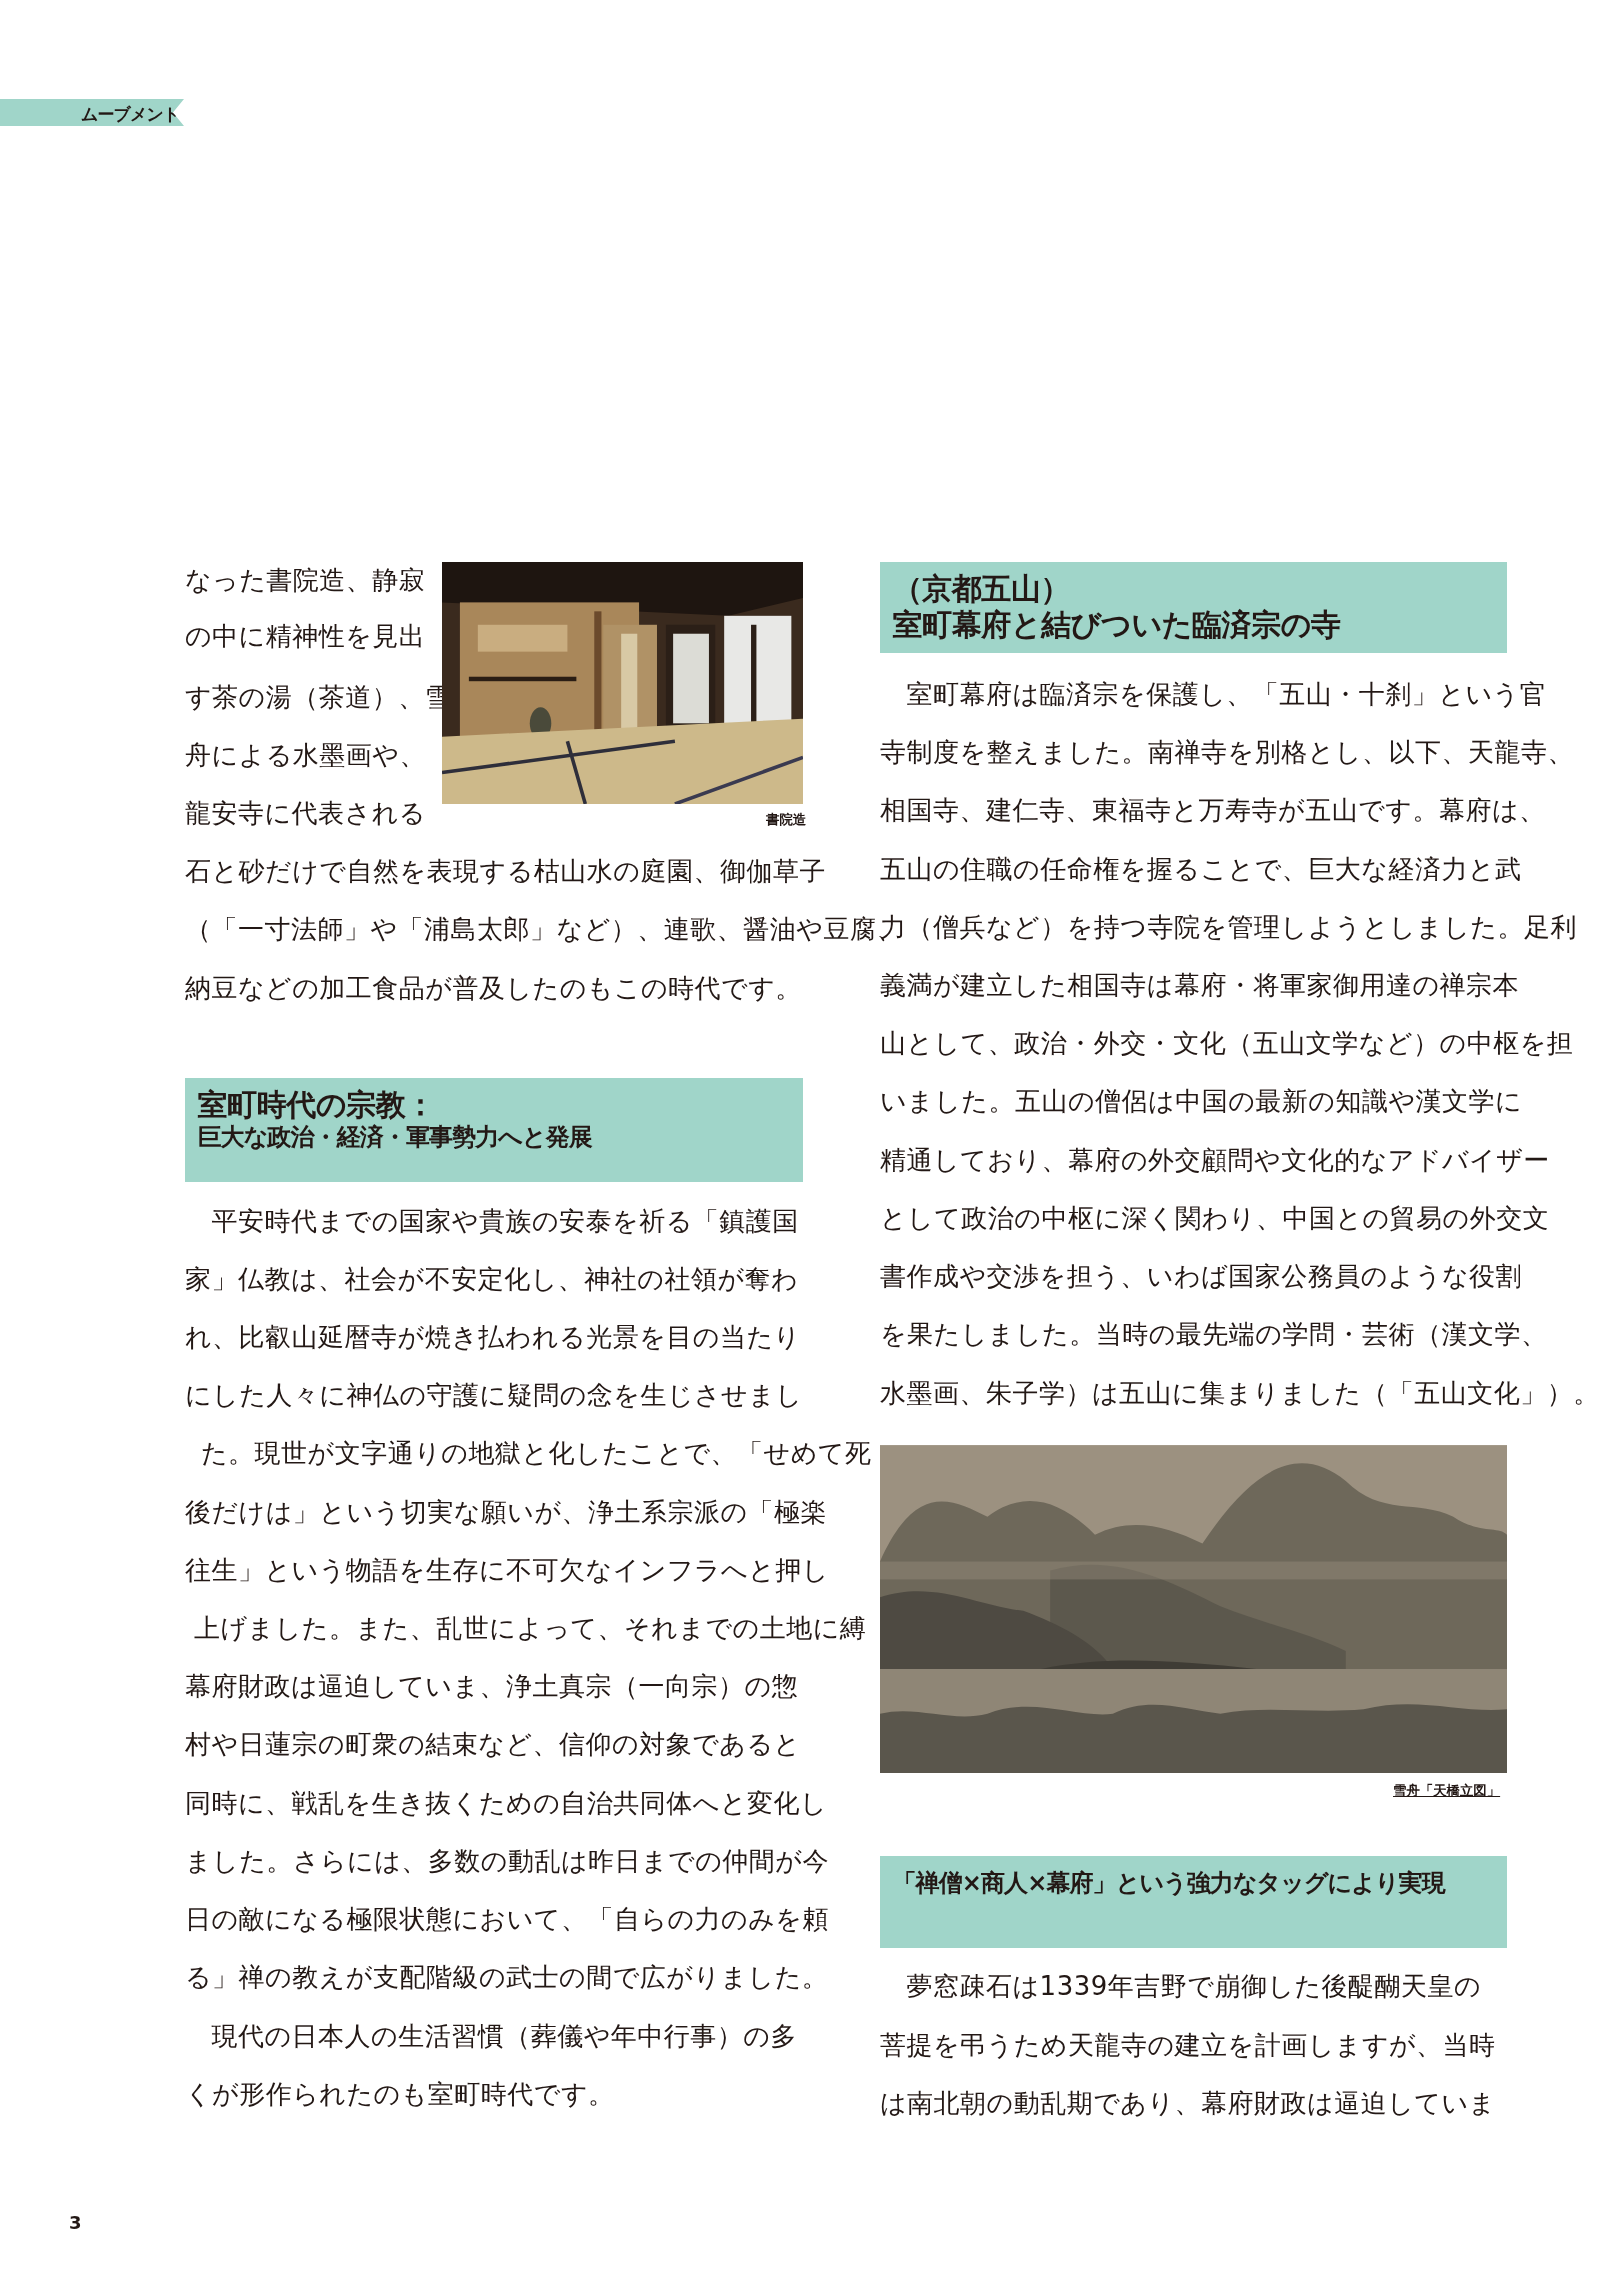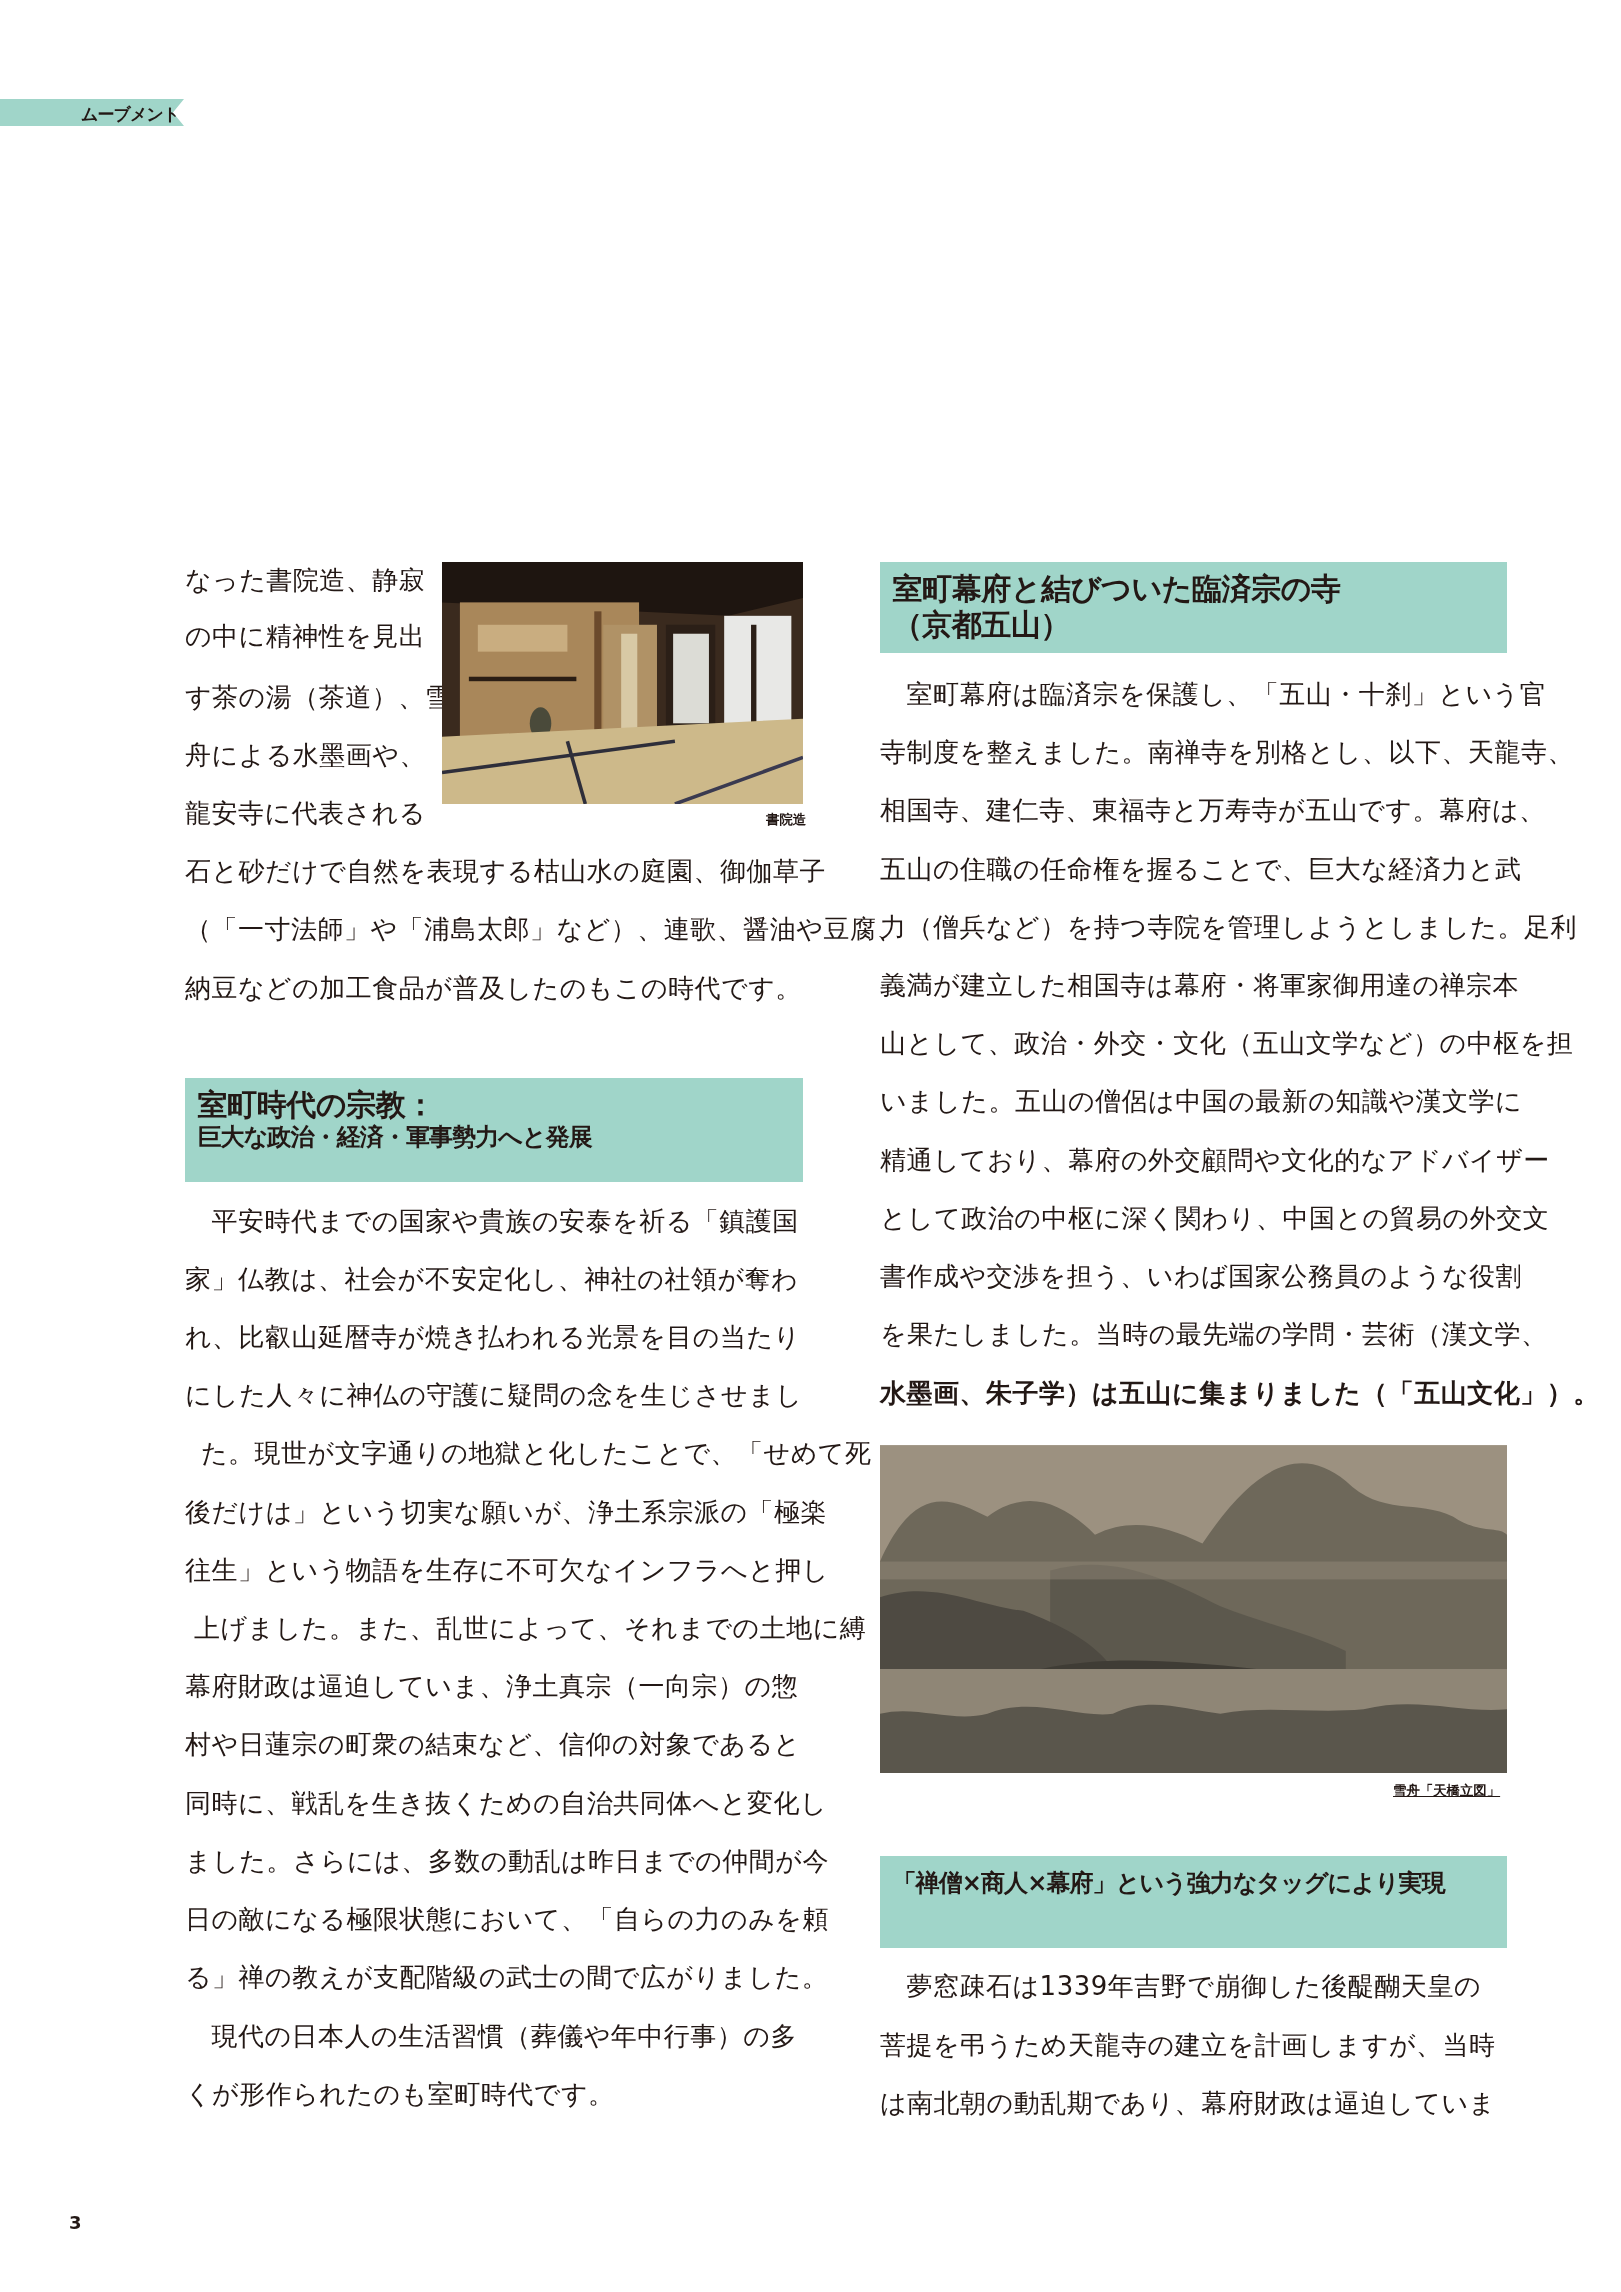--- a/index.html
+++ b/index.html
@@ -89,37 +89,37 @@
   <div class="line" style="left:185px;top:1787px;">同時に、戦乱を生き抜くための自治共同体へと変化し</div>
   <div class="line" style="left:185px;top:1845px;">ました。さらには、多数の動乱は昨日までの仲間が今</div>
   <div class="line" style="left:185px;top:1903px;">日の敵になる極限状態において、「自らの力のみを頼</div>
   <div class="line" style="left:185px;top:1961px;">る」禅の教えが支配階級の武士の間で広がりました。</div>
   <div class="line" style="left:185px;top:2020px;">　現代の日本人の生活習慣（葬儀や年中行事）の多</div>
   <div class="line" style="left:185px;top:2078px;">くが形作られたのも室町時代です。</div>
 </div>
 
 <div>
   <div class="hbox" style="left:880px;top:562px;width:627px;height:91px;padding-top:9px;">
+    <div class="h1">（京都五山）</div>
     <div class="h1">室町幕府と結びついた臨済宗の寺</div>
-    <div class="h1">（京都五山）</div>
   </div>
 
   <div class="line" style="left:880px;top:678px;">　室町幕府は臨済宗を保護し、「五山・十刹」という官</div>
   <div class="line" style="left:880px;top:736px;">寺制度を整えました。南禅寺を別格とし、以下、天龍寺、</div>
   <div class="line" style="left:880px;top:794px;">相国寺、建仁寺、東福寺と万寿寺が五山です。幕府は、</div>
   <div class="line" style="left:880px;top:853px;">五山の住職の任命権を握ることで、巨大な経済力と武</div>
   <div class="line" style="left:880px;top:911px;">力（僧兵など）を持つ寺院を管理しようとしました。足利</div>
   <div class="line" style="left:880px;top:969px;">義満が建立した相国寺は幕府・将軍家御用達の禅宗本</div>
   <div class="line" style="left:880px;top:1027px;">山として、政治・外交・文化（五山文学など）の中枢を担</div>
   <div class="line" style="left:880px;top:1085px;">いました。五山の僧侶は中国の最新の知識や漢文学に</div>
   <div class="line" style="left:880px;top:1144px;">精通しており、幕府の外交顧問や文化的なアドバイザー</div>
   <div class="line" style="left:880px;top:1202px;">として政治の中枢に深く関わり、中国との貿易の外交文</div>
   <div class="line" style="left:880px;top:1260px;">書作成や交渉を担う、いわば国家公務員のような役割</div>
   <div class="line" style="left:880px;top:1318px;">を果たしました。当時の最先端の学問・芸術（漢文学、</div>
-  <div class="line" style="left:880px;top:1377px;font-weight:bold;">水墨画、朱子学）は五山に集まりました（「五山文化」）。</div>
+  <div class="line" style="left:880px;top:1377px;">水墨画、朱子学）は五山に集まりました（「五山文化」）。</div>
 
   <div class="photo" style="left:880px;top:1445px;width:627px;height:328px;">
     <svg width="627" height="328" viewBox="0 0 700 366">
       <rect width="700" height="366" fill="#9c9180"></rect>
       <path d="M0,130 C40,40 80,60 120,80 C160,50 200,60 240,100 C280,80 320,90 360,110 C420,20 470,0 520,40 C560,80 600,60 640,80 C670,100 690,90 700,100 L700,250 L0,250 Z" fill="#6e685a"></path>
       <path d="M190,140 C260,120 320,150 380,180 C430,200 480,210 520,230 L520,250 L190,250 Z" fill="#58544a" opacity="0.8"></path>
       <rect x="0" y="130" width="700" height="20" fill="#9c9180" opacity="0.4"></rect>
       <path d="M0,170 C60,150 110,180 160,185 C200,200 240,220 260,250 L0,250 Z" fill="#4e4a42"></path>
       <path d="M180,250 C250,235 330,240 420,250 C500,255 600,255 700,250 L700,270 L180,270 Z" fill="#3f3c35"></path>
       <rect x="0" y="250" width="700" height="60" fill="#8f8676"></rect>

